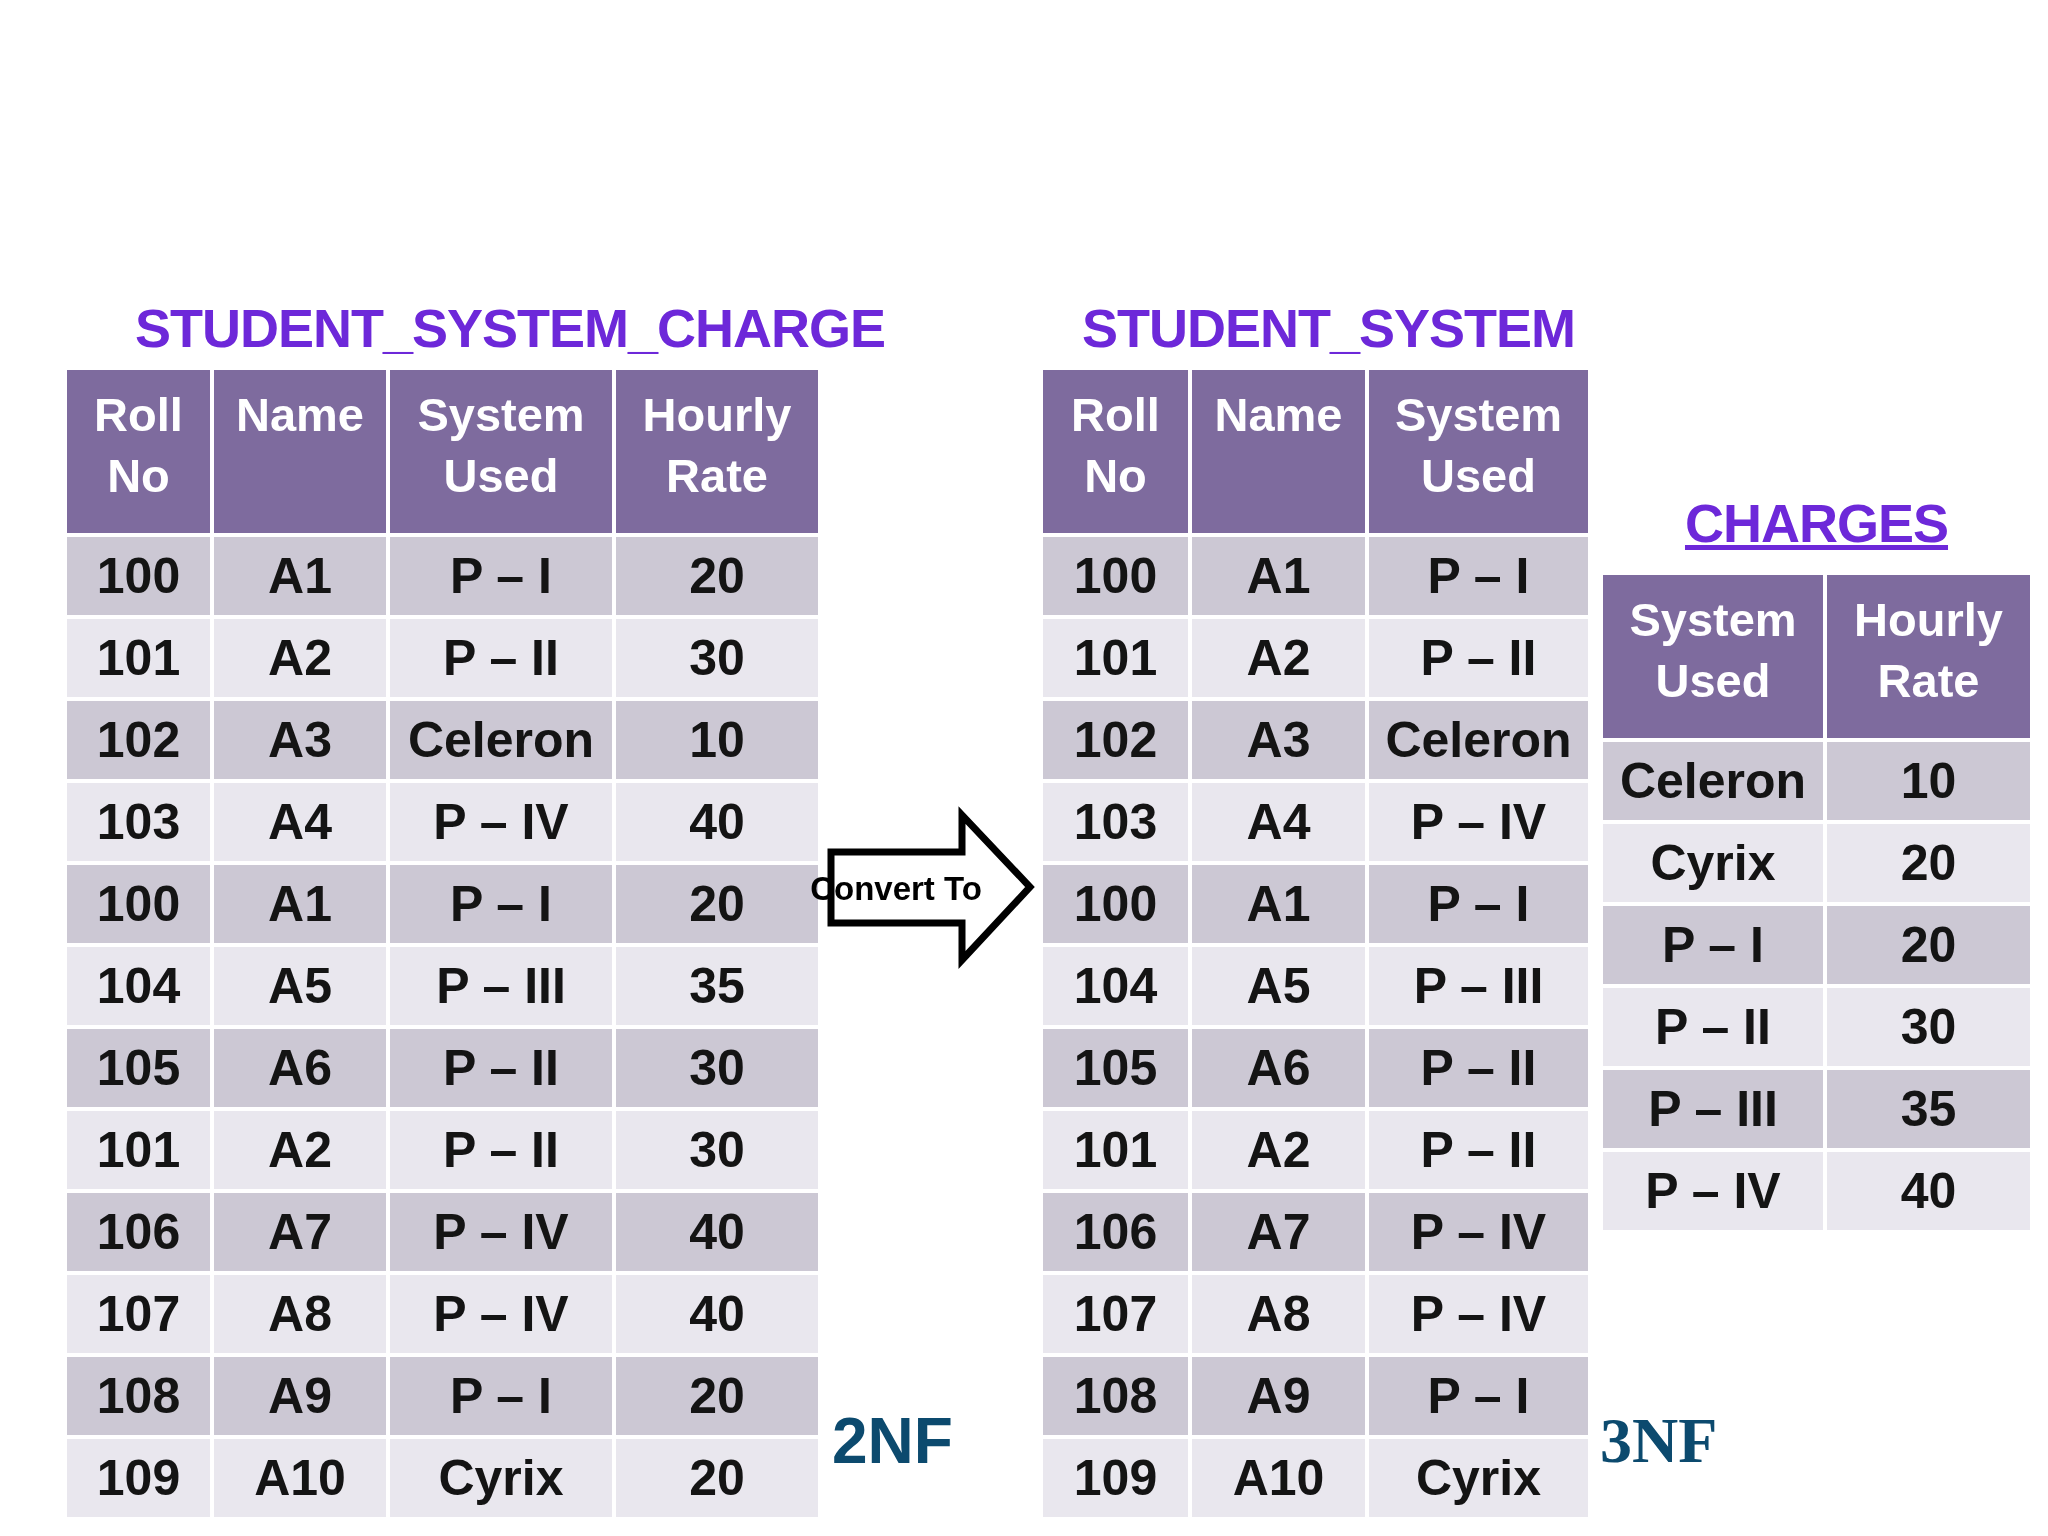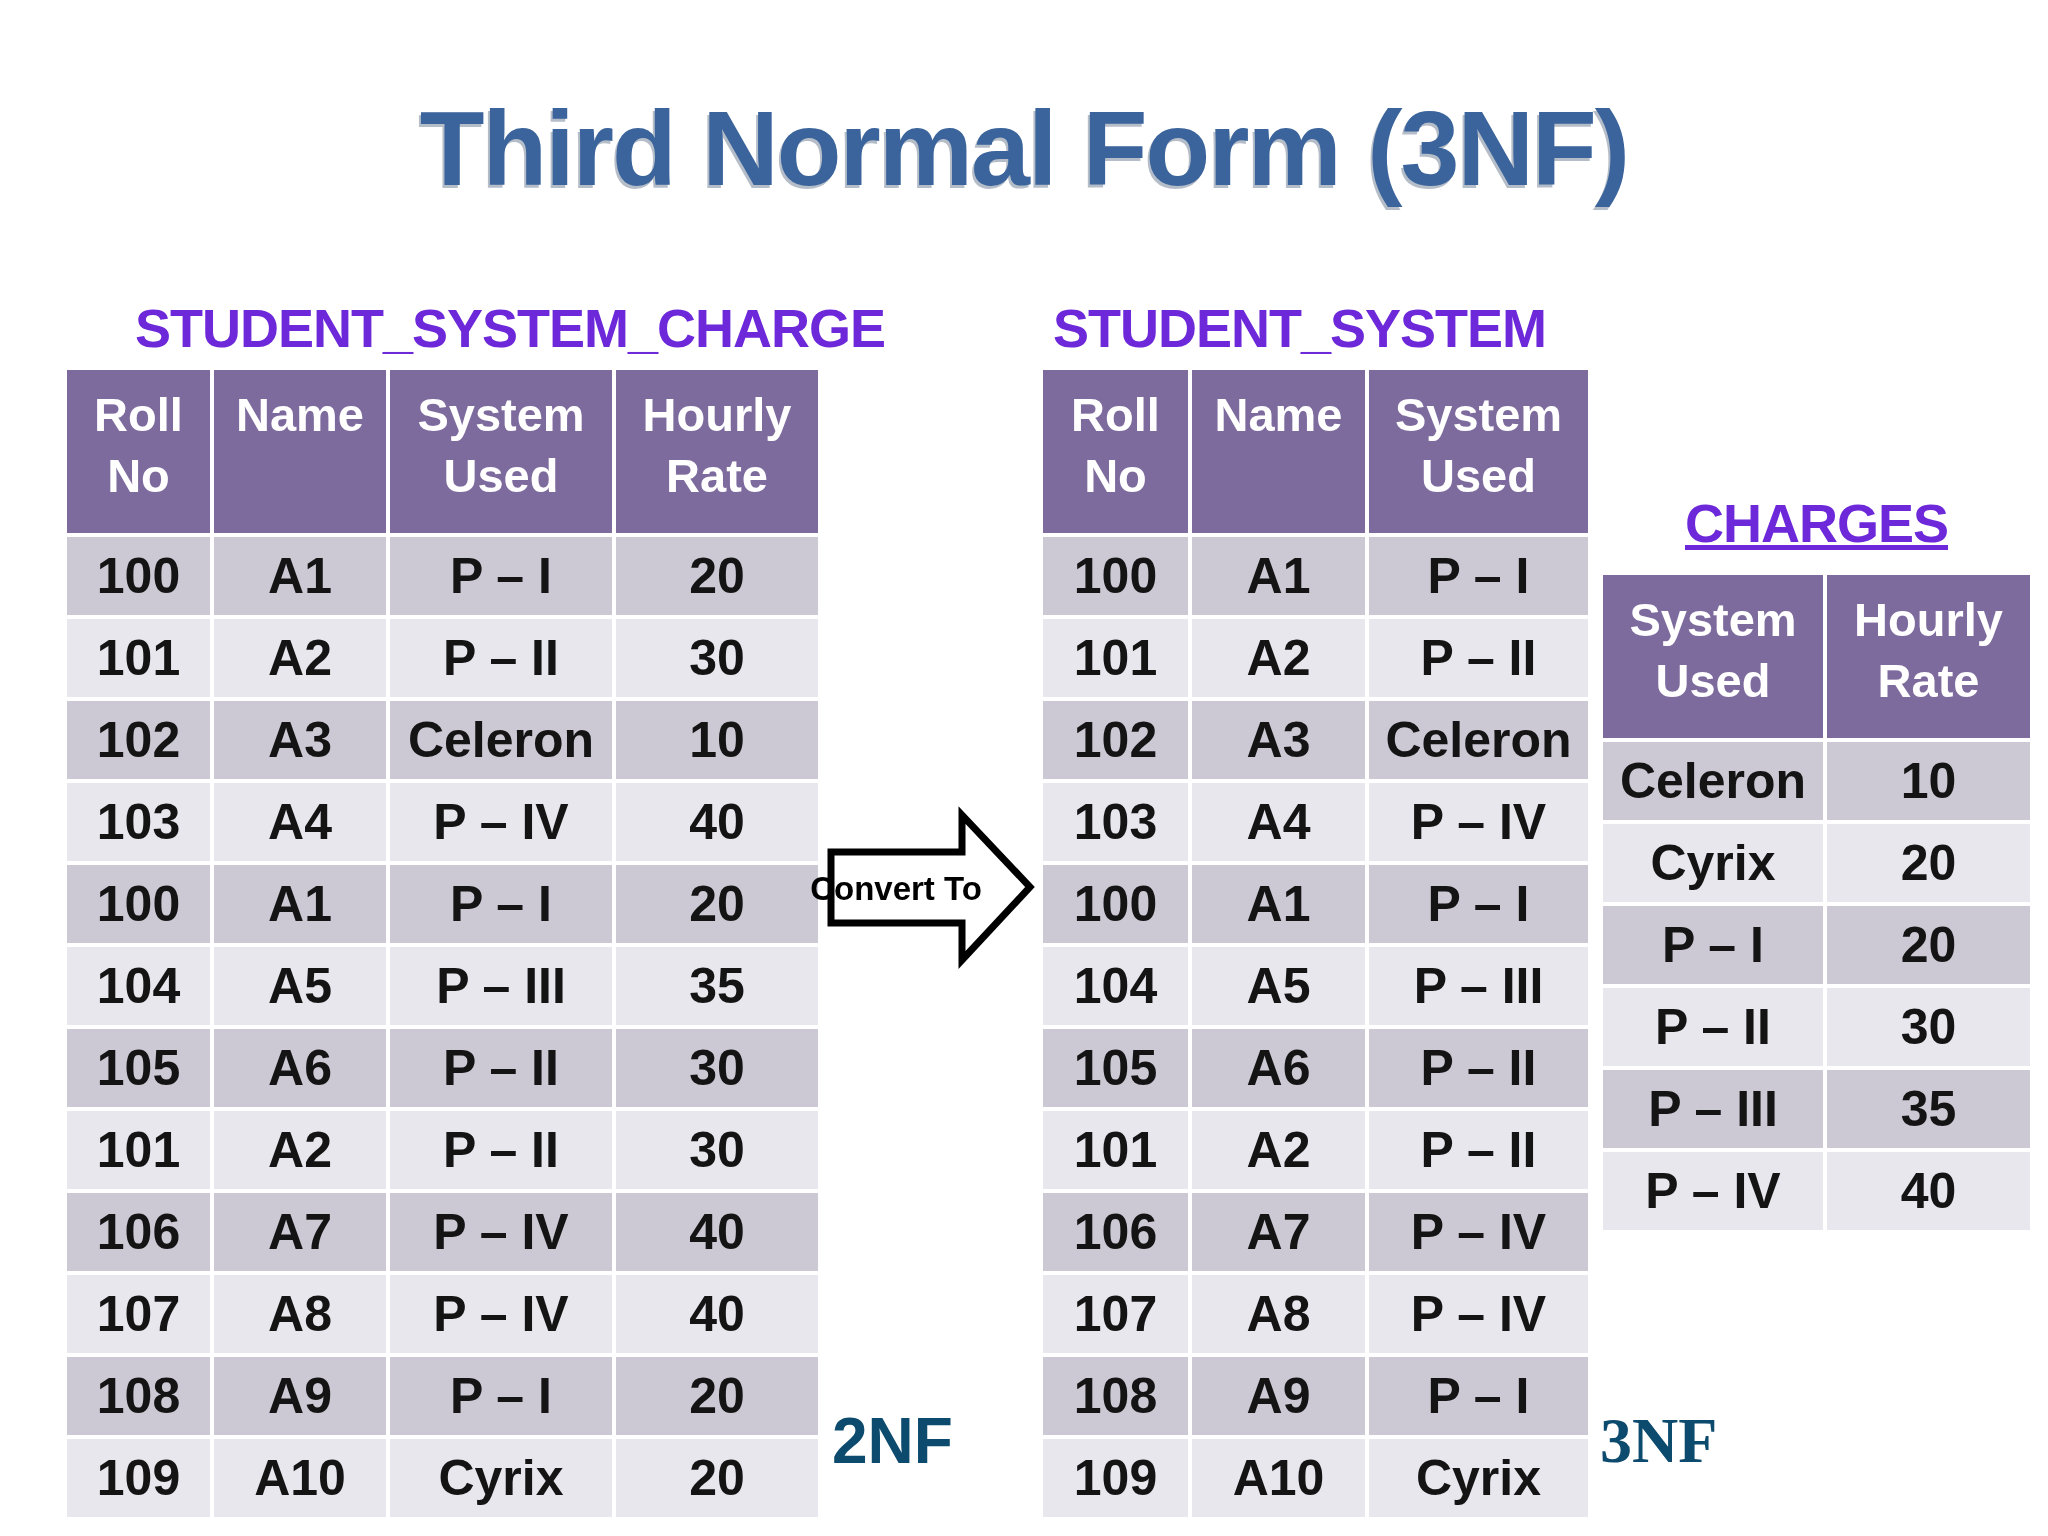--- a/index.html
+++ b/index.html
@@ -52,21 +52,20 @@
   .arrow-svg{position:absolute;overflow:visible;}
   .arrow-svg text{
     font-family:"Liberation Sans",sans-serif;font-size:33px;font-weight:bold;fill:#000;
   }
 </style>
 </head>
 <body>
 
 <div class="stage">
 
-  <h1 class="main-title">Third Normal Form (3NF)</h1>
 
   <section class="tbl-group">
     <div class="tbl-title" style="left:70px;top:297px;width:880px;">STUDENT_SYSTEM_CHARGE</div>
     <div class="tbl" style="left:67px;top:370px;width:751px;grid-template-columns:143px 172px 222px 202px;">
         <div class="cell hcell">Roll No</div>
         <div class="cell hcell">Name</div>
         <div class="cell hcell">System Used</div>
         <div class="cell hcell">Hourly Rate</div>
         <div class="cell dcell dark">100</div>
         <div class="cell dcell dark">A1</div>
@@ -118,21 +117,21 @@
         <div class="cell dcell light">20</div>
       </div>
   </section>
 
   <svg class="arrow-svg" style="left:822px;top:800px;" width="218" height="170" viewBox="0 0 218 170">
     <polygon points="9,52 140,52 140,15 208,87 140,160 140,123 9,123" fill="#ffffff" stroke="#000000" stroke-width="7" stroke-linejoin="miter"></polygon>
     <text x="74" y="100" text-anchor="middle">Convert To</text>
   </svg>
 
   <section class="tbl-group">
-    <div class="tbl-title" style="left:1027px;top:297px;width:545px;">STUDENT_SYSTEM</div>
+    <div class="tbl-title" style="left:1056px;top:297px;width:545px;">STUDENT_SYSTEM</div>
     <div class="tbl" style="left:1043px;top:370px;width:545px;grid-template-columns:145px 173px 219px;">
         <div class="cell hcell">Roll No</div>
         <div class="cell hcell">Name</div>
         <div class="cell hcell">System Used</div>
         <div class="cell dcell dark">100</div>
         <div class="cell dcell dark">A1</div>
         <div class="cell dcell dark">P – I</div>
         <div class="cell dcell light">101</div>
         <div class="cell dcell light">A2</div>
         <div class="cell dcell light">P – II</div>

